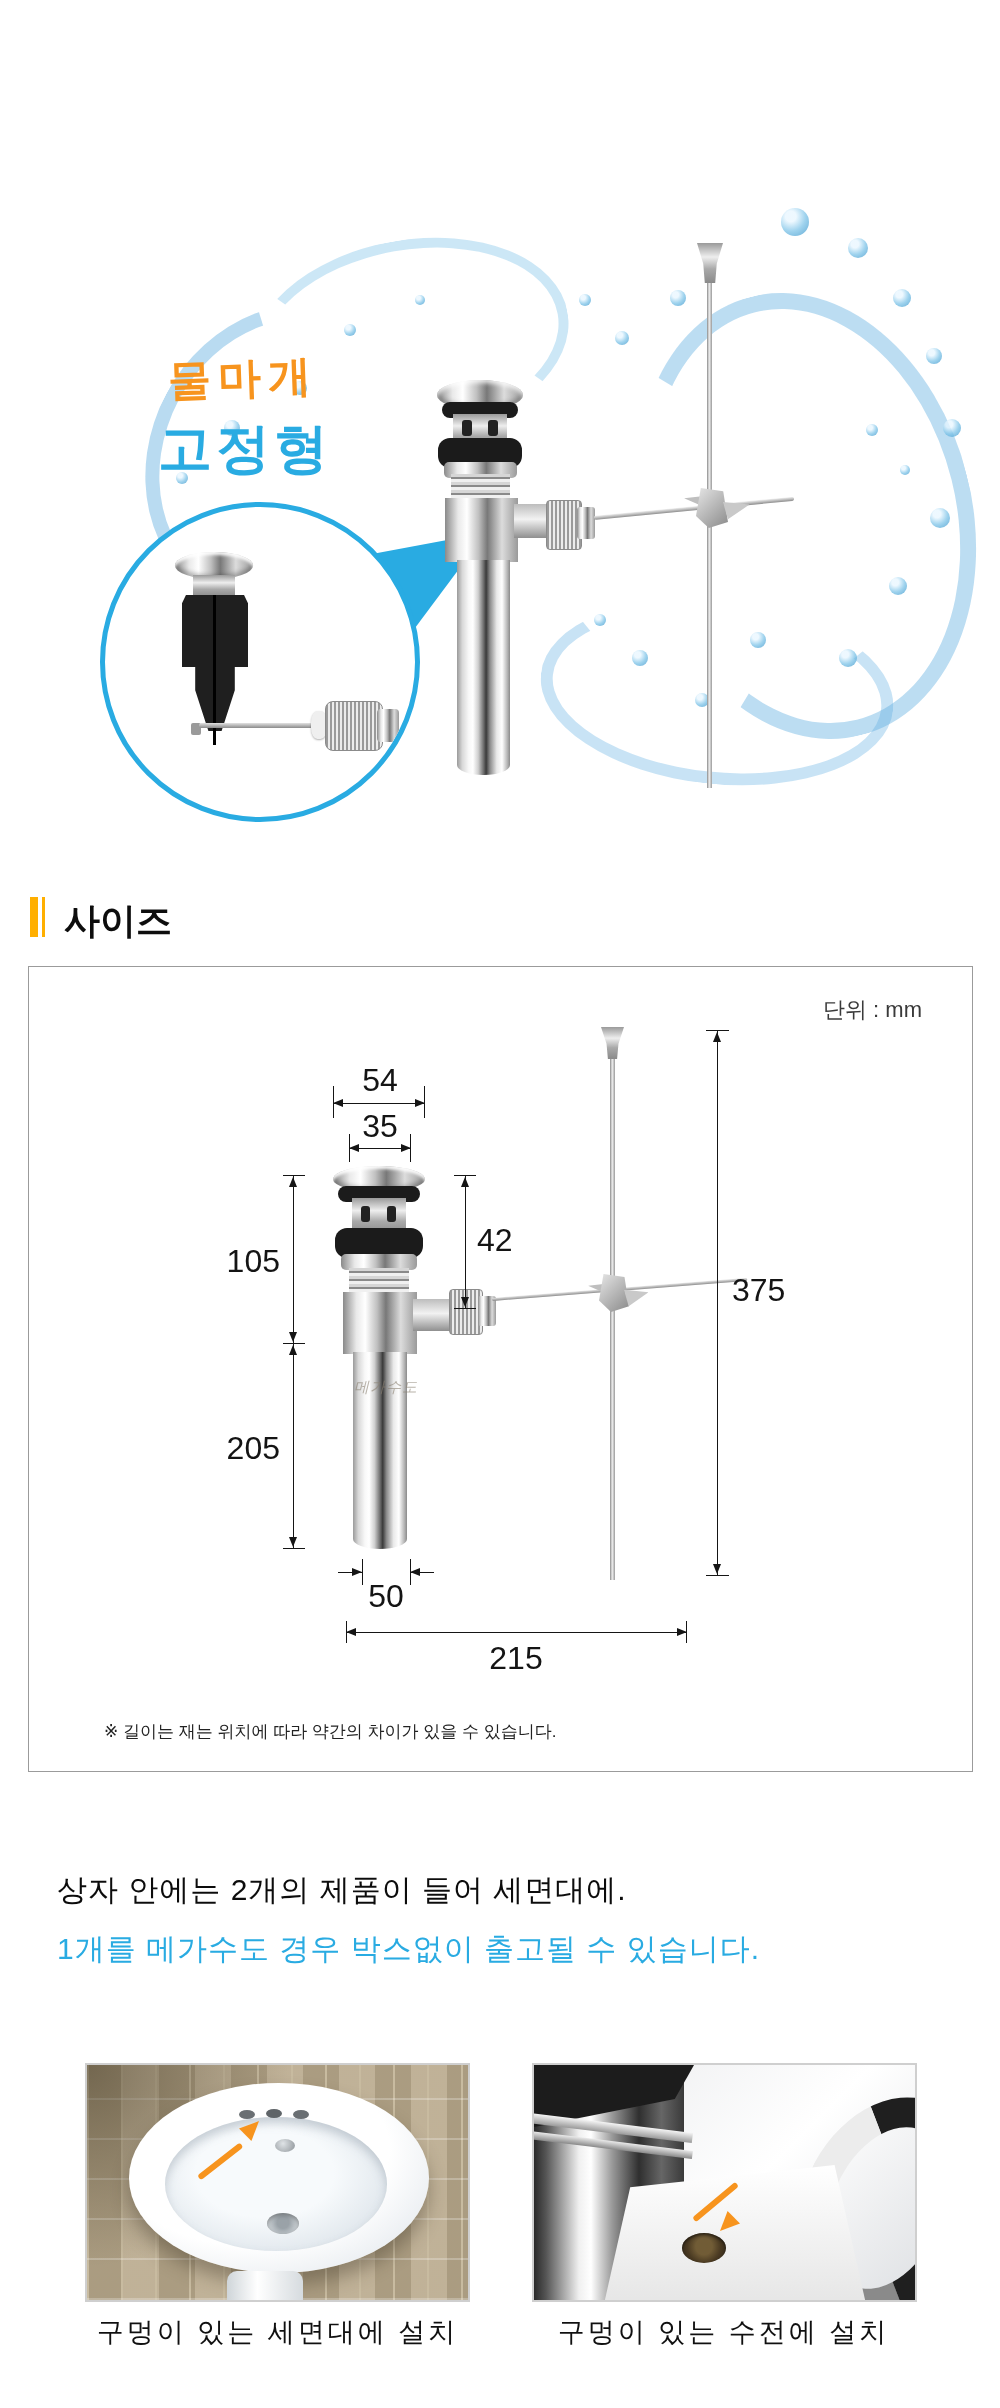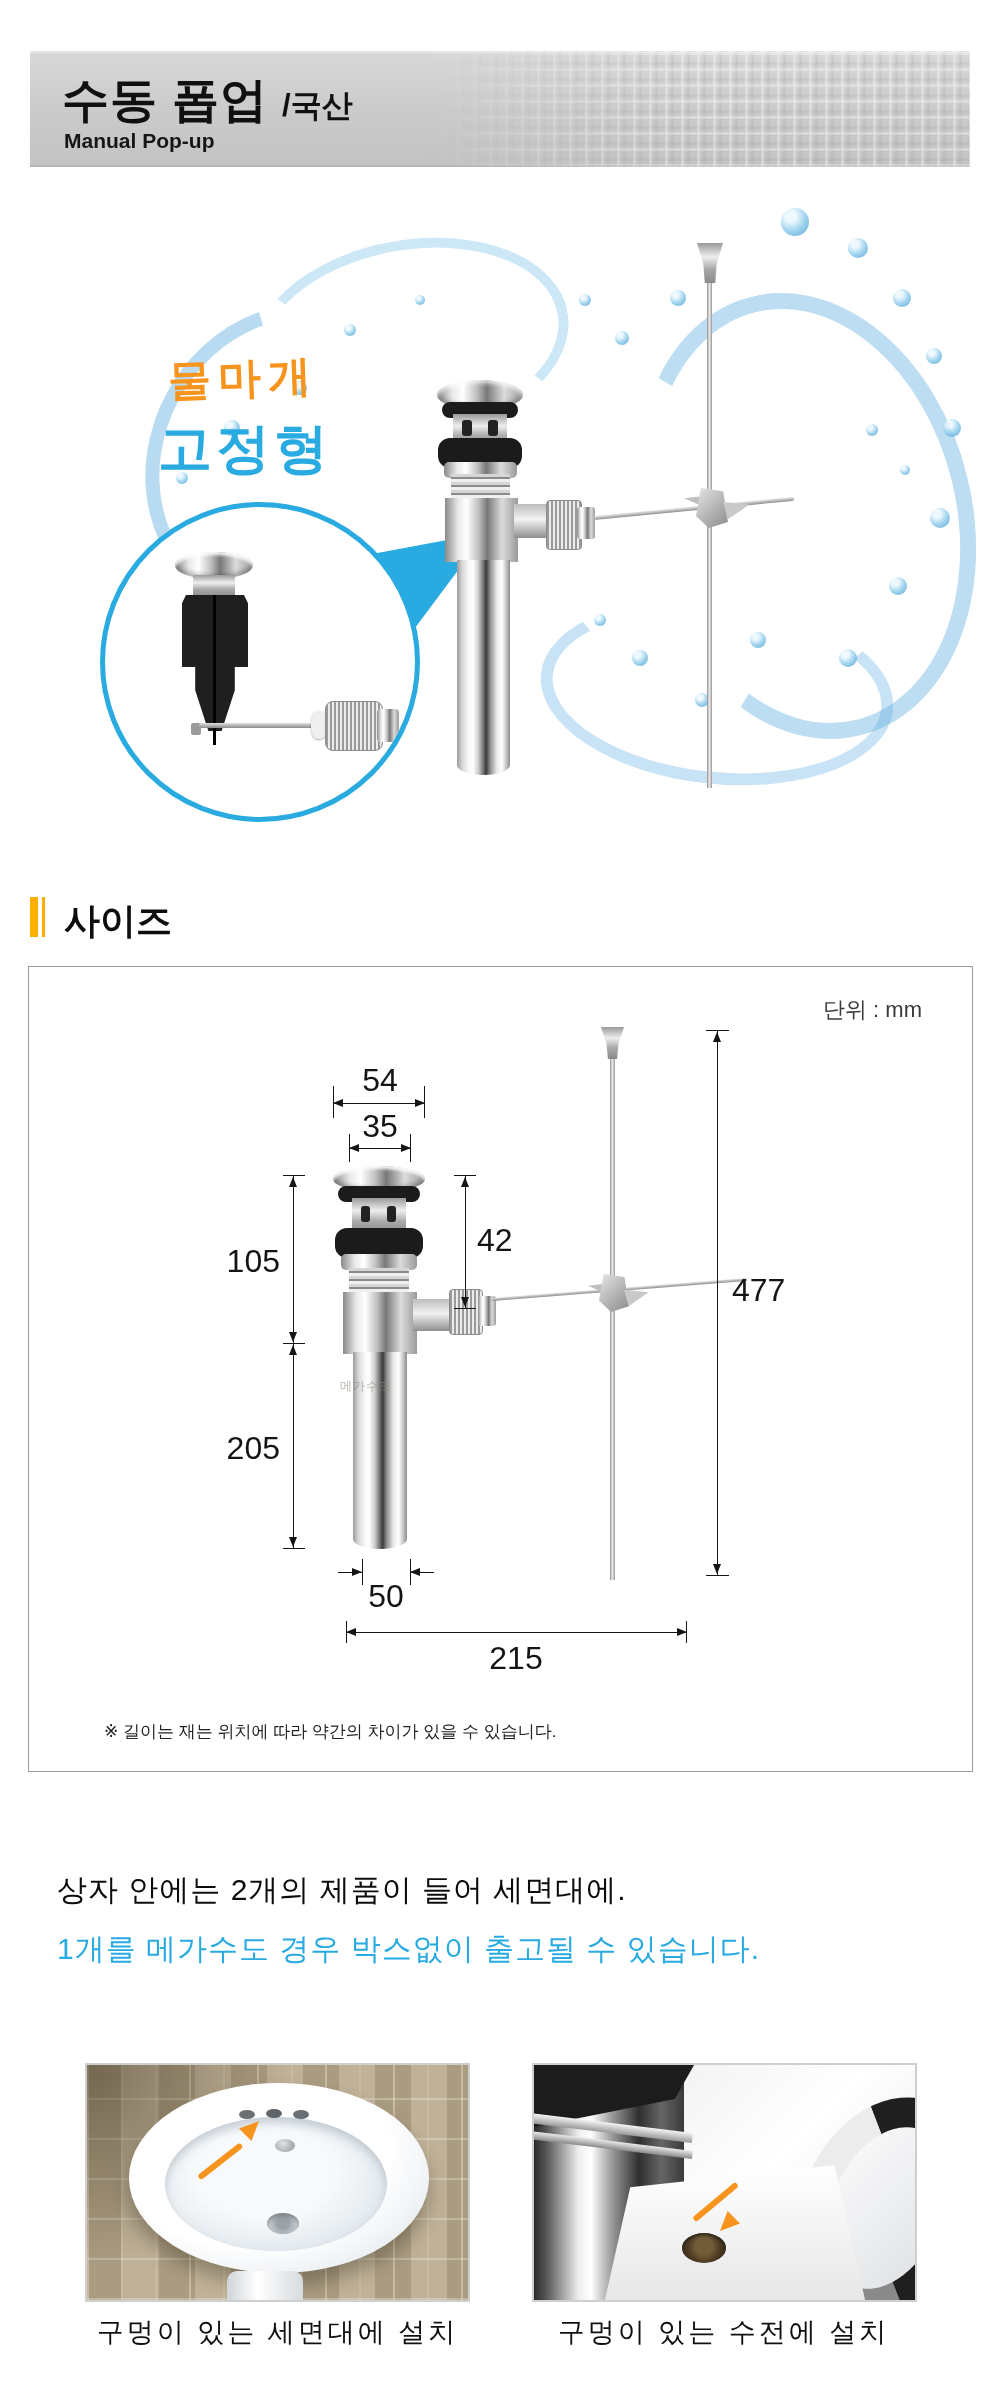--- a/index.html
+++ b/index.html
@@ -51,22 +51,22 @@
   .footnote{position:absolute;left:56px;top:1720px;font-size:17px;color:#222;margin-left:48px;}
 
   .hl{position:absolute;height:1px;background:#151515;}
   .vl{position:absolute;width:1px;background:#151515;}
   .arr{position:absolute;width:0;height:0;}
   .arr.up{border-left:4px solid transparent;border-right:4px solid transparent;border-bottom:10px solid #151515;}
   .arr.down{border-left:4px solid transparent;border-right:4px solid transparent;border-top:10px solid #151515;}
   .arr.left{border-top:4px solid transparent;border-bottom:4px solid transparent;border-right:10px solid #151515;}
   .arr.right{border-top:4px solid transparent;border-bottom:4px solid transparent;border-left:10px solid #151515;}
   .dlab{position:absolute;font-size:32px;color:#141414;}
-  .watermark{position:absolute;left:340px;top:1378px;width:78px;text-align:left;font-size:12px;
-             color:rgba(140,130,115,.6);letter-spacing:1px;}
+  .watermark{position:absolute;left:340px;top:1378px;width:78px;text-align:right;font-size:15px;
+             color:rgba(140,130,115,.6);letter-spacing:1px;font-style:italic;}
 
   
   .note1{position:absolute;left:57px;top:1870px;font-size:30px;color:#0c0c0c;letter-spacing:1px;}
   .note2{position:absolute;left:57px;top:1929px;font-size:30px;color:#29ABE2;letter-spacing:1px;}
 
   
   .photo{position:absolute;top:2063px;width:385px;height:239px;border:2px solid #cfcfcf;box-sizing:border-box;overflow:hidden;}
   .photo-left{left:85px;background-color:#b9a98c;
       background-image:
         radial-gradient(circle at 0% 0%, rgba(60,50,30,.5), rgba(0,0,0,0) 45%),
@@ -76,28 +76,20 @@
   .photo-right{left:532px;background:linear-gradient(135deg,#e9eaec 0%,#ffffff 55%,#dfe1e4 100%);}
   .caption{position:absolute;top:2314px;font-size:27px;color:#101010;text-align:center;letter-spacing:3px;}
   .arrow-shaft{position:absolute;height:6px;background:#F7941E;border-radius:3px;transform-origin:left center;}
   .arrow-head{position:absolute;background:#F7941E;}
 </style>
 </head>
 <body>
 
 <div id="canvas">
 
-  <div class="banner">
-    <div class="banner-pattern"></div>
-    <div class="banner-title-row">
-      <span class="banner-title">수동 폽업</span>
-      <span class="banner-suffix">/국산</span>
-    </div>
-    <div class="banner-sub">Manual Pop-up</div>
-  </div>
 
   <div>
 
     <div id="splash">
       <div class="splash-arc" style="left:150px;top:300px;width:250px;height:290px;border:14px solid rgba(80,165,220,.40);border-top-color:transparent;border-right-color:transparent;transform:rotate(28deg);"></div>
       <div class="splash-arc" style="left:640px;top:290px;width:300px;height:420px;border:16px solid rgba(80,165,220,.38);border-left-color:transparent;transform:rotate(-14deg);"></div>
       <div class="splash-arc" style="left:250px;top:240px;width:300px;height:180px;border:10px solid rgba(110,185,230,.35);border-bottom-color:transparent;border-left-color:transparent;transform:rotate(-10deg);"></div>
       <div class="splash-arc" style="left:540px;top:600px;width:330px;height:160px;border:12px solid rgba(90,170,225,.33);border-top-color:transparent;transform:rotate(6deg);"></div>
     <div class="drop" style="left: 781px; top: 208px; width: 28px; height: 28px;"></div>
         <div class="drop" style="left: 848px; top: 238px; width: 20px; height: 20px;"></div>
@@ -238,21 +230,21 @@
     <div class="arr down" style="left:461px;top:1297px;"></div>
     <div class="dlab" style="left:477px;top:1222px;">42</div>
   </div>
 
   <div>
     <div class="vl" style="left:717px;top:1030px;height:545px;"></div>
     <div class="hl" style="left:706px;top:1030px;width:23px;"></div>
     <div class="hl" style="left:706px;top:1575px;width:23px;"></div>
     <div class="arr up" style="left:713px;top:1032px;"></div>
     <div class="arr down" style="left:713px;top:1564px;"></div>
-    <div class="dlab" style="left:732px;top:1272px;">477</div>
+    <div class="dlab" style="left:732px;top:1272px;">375</div>
   </div>
 
   <div>
     <div class="vl" style="left:362px;top:1559px;height:26px;"></div>
     <div class="vl" style="left:410px;top:1559px;height:26px;"></div>
     <div class="hl" style="left:338px;top:1572px;width:24px;"></div>
     <div class="hl" style="left:410px;top:1572px;width:24px;"></div>
     <div class="arr right" style="left:352px;top:1568px;"></div>
     <div class="arr left" style="left:410px;top:1568px;"></div>
     <div class="dlab" style="left:350px;top:1578px;width:72px;text-align:center;">50</div>

